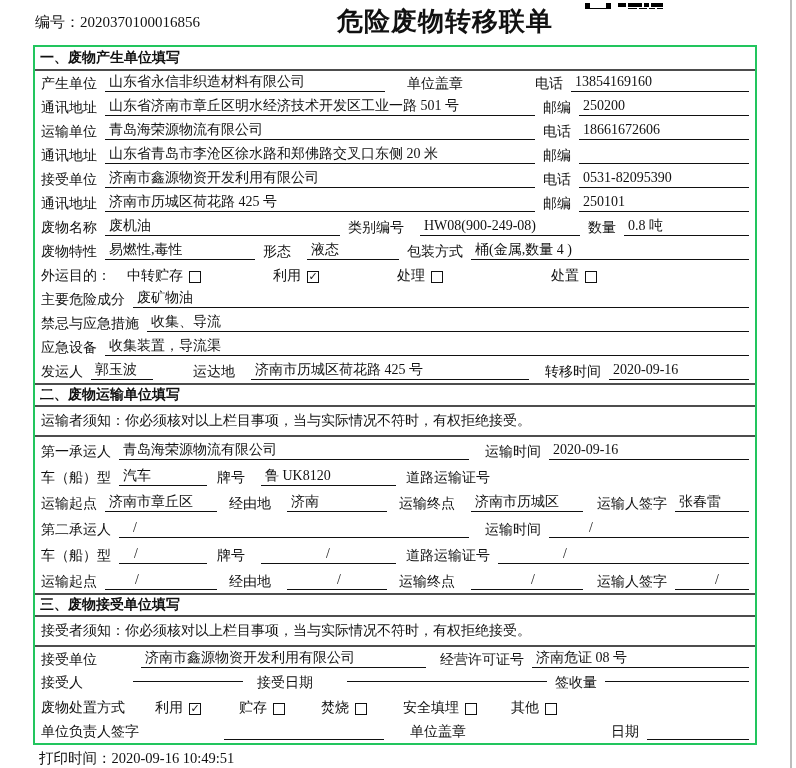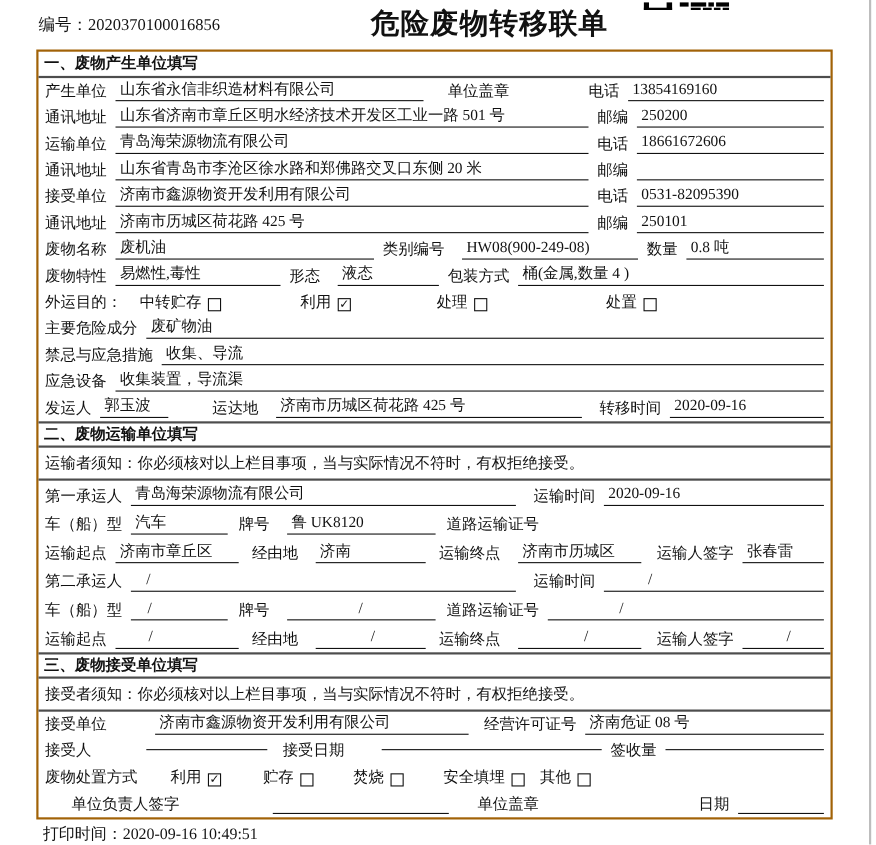--- a/index.html
+++ b/index.html
@@ -5,21 +5,21 @@
   html,body{margin:0;padding:0;background:#fff;}
   .page{position:relative;width:796px;height:768px;background:#ffffff;overflow:hidden;
         font-family:"Liberation Serif","DejaVu Serif",serif;color:#111;font-size:14px;}
   .docno{position:absolute;left:35px;top:13px;font-size:15px;white-space:nowrap;}
   .title{position:absolute;left:95px;top:4px;width:700px;text-align:center;
          font-size:26px;font-weight:bold;letter-spacing:1px;
          font-family:"DejaVu Sans",sans-serif;}
   .qr{position:absolute;left:585px;top:0;width:78px;height:9px;overflow:hidden;}
   .edge{position:absolute;left:790px;top:0;width:2px;height:768px;background:#bdbdbd;}
   .tbl{position:absolute;left:33px;top:45px;width:724px;height:700px;box-sizing:border-box;
-       border:2px solid #a16207;display:flex;flex-direction:column;background:#fff;}
+       border:2px solid #22c55e;display:flex;flex-direction:column;background:#fff;}
   .sec-h{display:flex;align-items:center;padding-left:5px;font-weight:bold;font-size:14px;
          font-family:"DejaVu Sans",sans-serif;border-bottom:2px solid #4d4d4d;box-sizing:border-box;}
   .sec-h.bt{border-top:2px solid #4d4d4d;}
   .row{display:flex;align-items:flex-end;padding:0 6px;box-sizing:border-box;overflow:hidden;}
   .row.note{align-items:center;border-bottom:2px solid #4d4d4d;}
   .lbl{margin-right:8px;white-space:nowrap;line-height:19px;margin-bottom:2px;}
   .uval{border-bottom:1px solid #111;white-space:nowrap;line-height:19px;margin-bottom:3px;
         padding:0 4px;box-sizing:border-box;overflow:hidden;}
   .fill{flex:1;}
   .cbg{display:flex;align-items:flex-end;line-height:19px;margin-bottom:2px;white-space:nowrap;}
@@ -225,26 +225,26 @@
           <span class="box"></span>
         </span>
         <span class="cbg" style="margin-left: 36px;">
           <span>焚烧</span>
           <span class="box"></span>
         </span>
         <span class="cbg" style="margin-left: 36px;">
           <span>安全填埋</span>
           <span class="box"></span>
         </span>
-        <span class="cbg" style="margin-left: 14px;">
+        <span class="cbg" style="margin-left: 34px;">
           <span>其他</span>
           <span class="box"></span>
         </span>
       </div>
-      <div class="row" style="flex: 0 0 24px; margin-left: 24px;">
+      <div class="row" style="flex: 0 0 24px;">
         <span class="lbl">单位负责人签字</span>
         <span class="uval" style="width: 160px; margin-left: 77px;"></span>
         <span class="lbl" style="margin-left: 26px;">单位盖章</span>
         <span class="lbl" style="margin-left: 137px;">日期</span>
         <span class="uval fill"></span>
       </div>
     </div>
 
   <div class="ptime">打印时间：2020-09-16 10:49:51</div>
 

